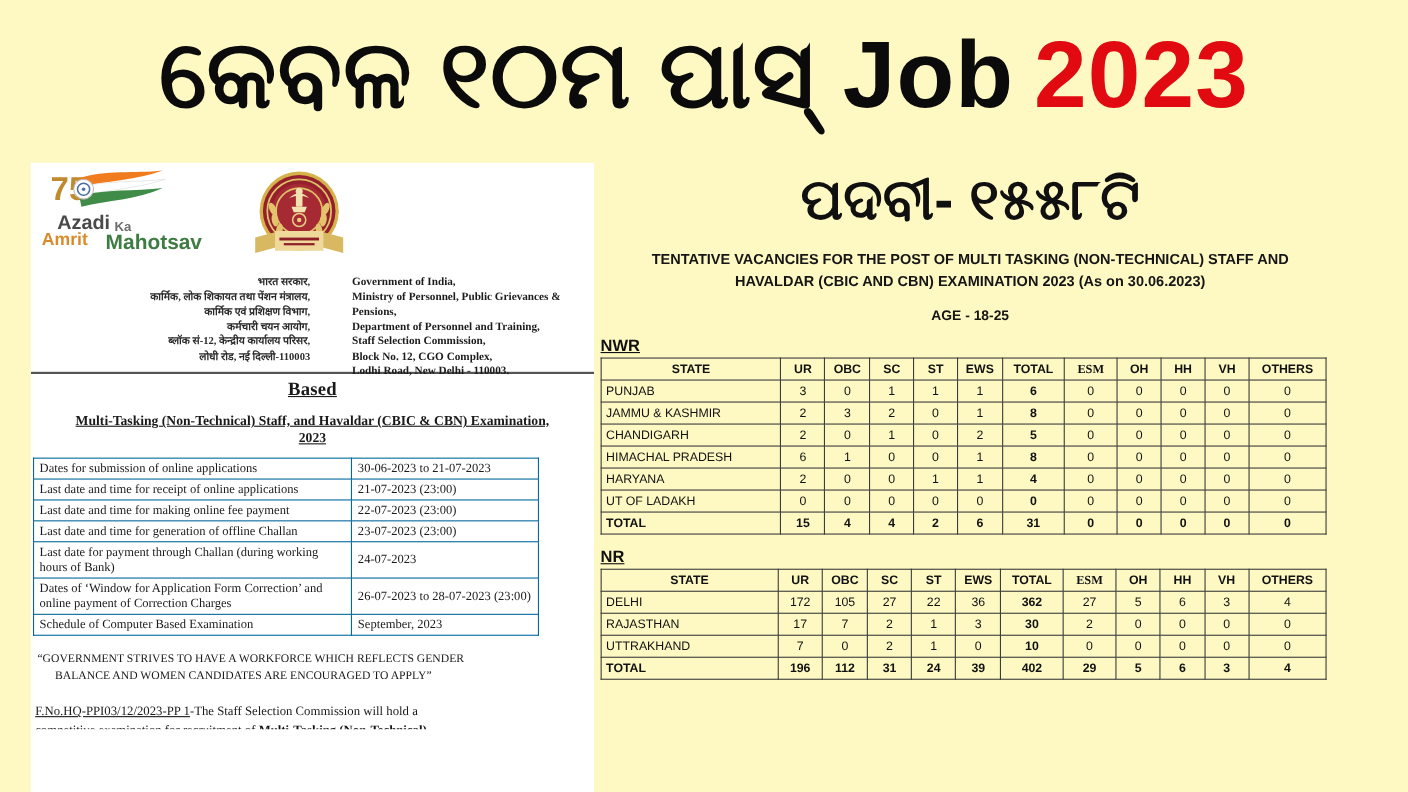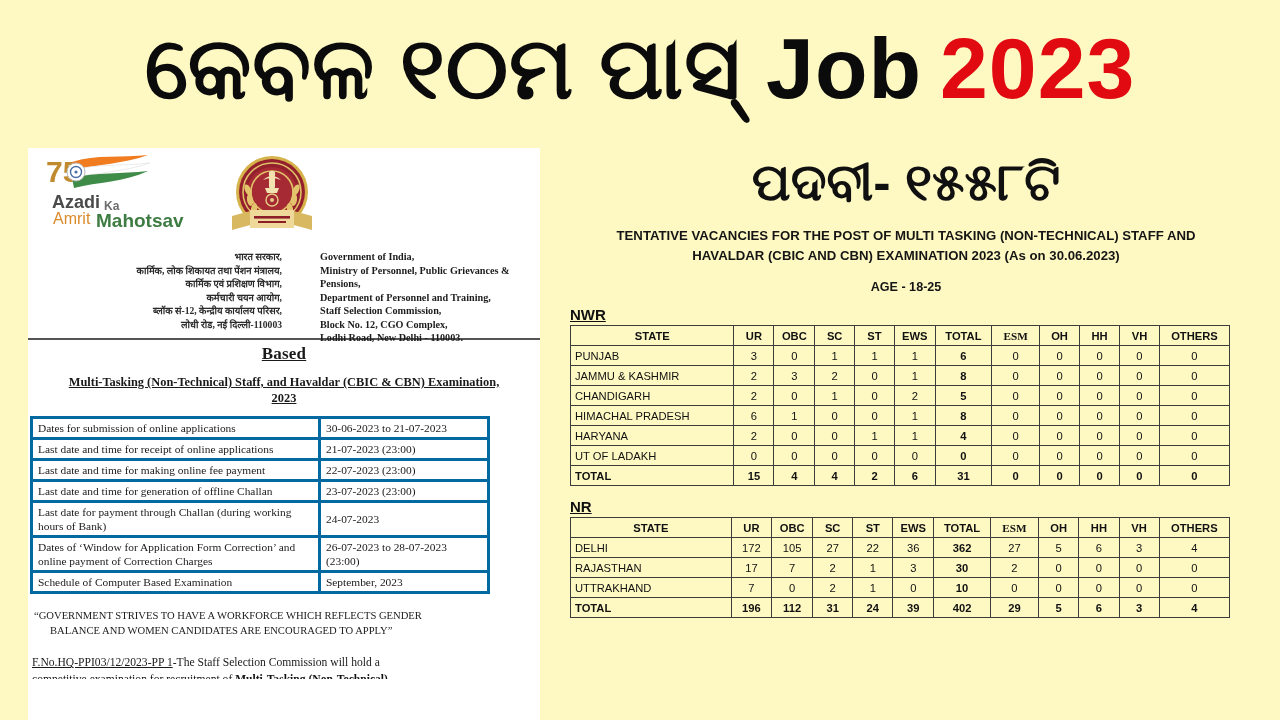--- a/index.html
+++ b/index.html
@@ -57,21 +57,21 @@
     font-size:18px; color:#4a4a4a; font-weight:600;
   }
   .azadi-txt2 {
     position:absolute; left:66px; top:47px;
     font-family:"Liberation Sans", sans-serif;
     font-size:12px; color:#6d6d6d; font-weight:600;
   }
   .azadi-txt3 {
     position:absolute; left:0px; top:58px;
     font-family:"Liberation Sans", sans-serif;
-    font-size:16px; color:#d98b2b; font-weight:400;margin-left:15px;
+    font-size:16px; color:#d98b2b; font-weight:700;
   }
   .azadi-txt4 {
     position:absolute; left:58px; top:58px;
     font-family:"Liberation Sans", sans-serif;
     font-size:19px; color:#3e7c43; font-weight:600;
   }
   
   .ssc-seal {
     position: absolute; left: 196px; top: 2px; width: 96px; height: 96px;
   }
@@ -109,21 +109,21 @@
     margin: 10px 28px 0 28px;
   }
 
   
   table.dates {
     width: 460px; margin: 10px 0 0 2px;
     border-collapse: collapse;
     font-size: 11.4px; line-height: 14px;
   }
   table.dates td {
-    border: 3px solid #0369a1;
+    border: 1px solid #0369a1;
     padding: 2px 5px;
     vertical-align: middle;
     font-family: "Liberation Serif", serif;
   }
   table.dates td.lbl { width: 290px; }
   table.dates td.val { width: 170px; }
 
   .gender-note {
     margin: 14px 6px 0 6px;
     font-size: 10.6px; line-height: 15px;
@@ -137,21 +137,21 @@
     text-align: justify;
     font-family: "Liberation Serif", serif;
   }
   .fno u { text-decoration: underline; }
   .fno .cut {
     display:block; height: 8px; overflow:hidden; color:#111;
   }
 
   
   .right {
-    position: absolute; left: 556px; top: 150px; width: 700px; height: 570px;
+    position: absolute; left: 532px; top: 150px; width: 700px; height: 570px;
   }
   .odia-sub {
     text-align: center;
     font-family: "Liberation Sans", sans-serif;
     font-weight: bold; font-size: 52px; line-height: 64px;
     color: #101010; white-space: nowrap;
   }
   .vac-head {
     text-align: center;
     font-family: "Liberation Sans", sans-serif;

